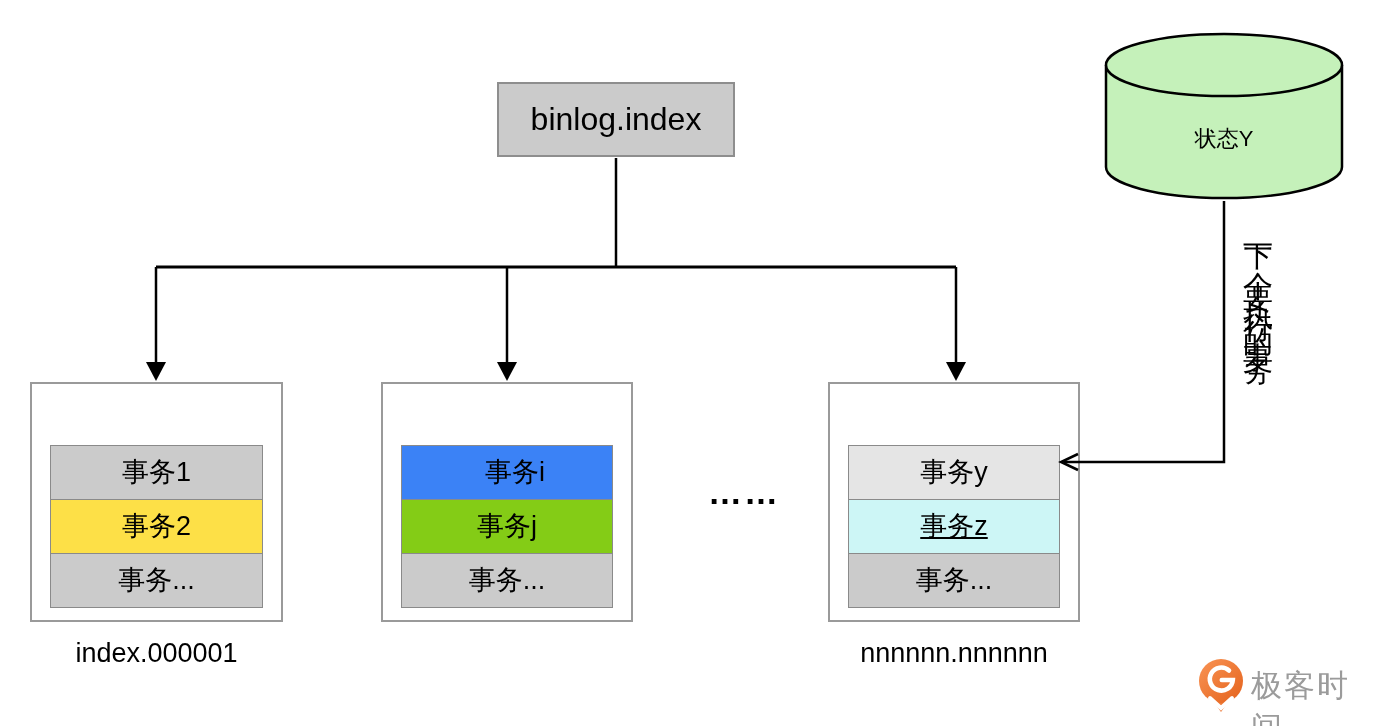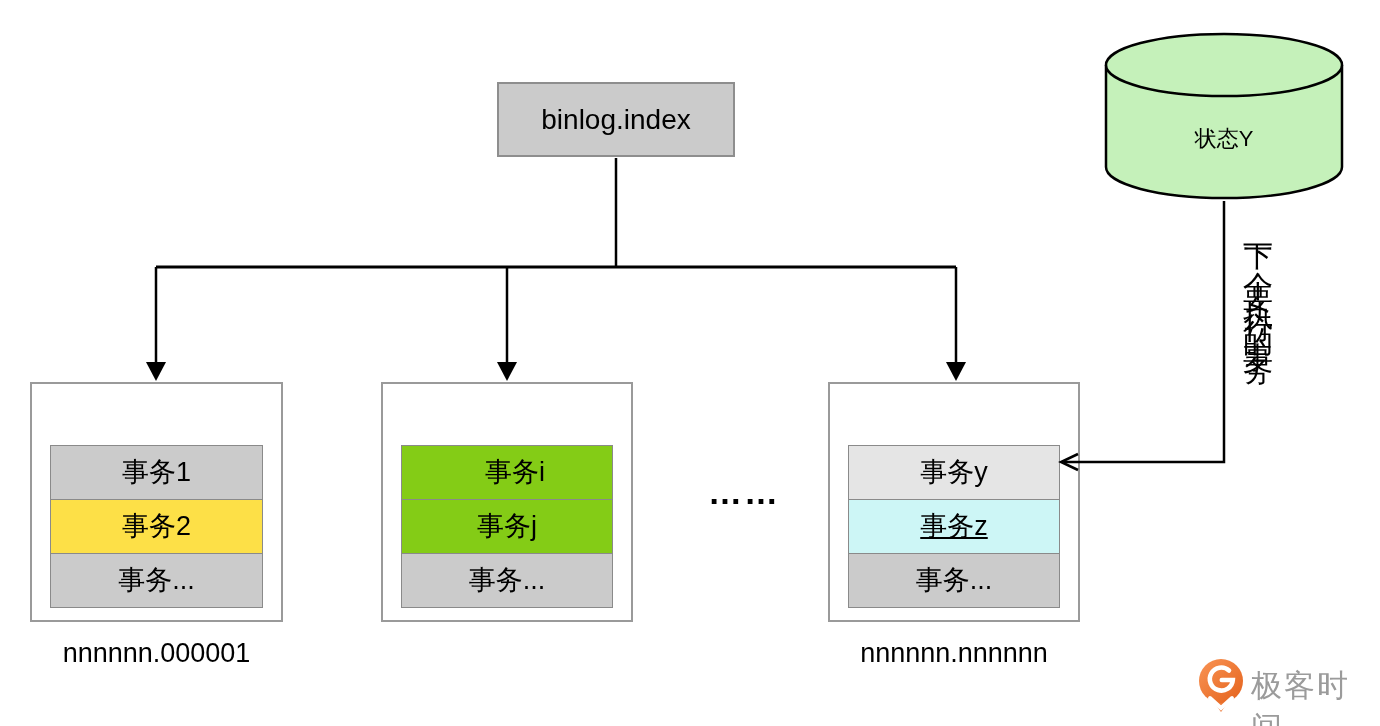--- a/index.html
+++ b/index.html
@@ -4,21 +4,21 @@
 <style>
   html,body{margin:0;padding:0;background:#fff;}
   body{font-family:"Liberation Sans", sans-serif; -webkit-font-smoothing:antialiased;}
   .page{position:relative;width:1380px;height:726px;background:#ffffff;overflow:hidden;}
 
   
   .index-box{
     position:absolute;left:497px;top:82px;width:238px;height:75px;
     background:#cbcbcb;border:2px solid #8e8e8e;box-sizing:border-box;
     display:flex;align-items:center;justify-content:center;
-    font-size:28px;color:#000;
+    font-size:32px;color:#000;
   }
 
   
   .file-box{
     position:absolute;top:382px;height:240px;
     background:#ffffff;border:2px solid #9a9a9a;box-sizing:border-box;
   }
   .file-box.b1{left:30px;width:253px;}
   .file-box.b2{left:381px;width:252px;}
   .file-box.b3{left:828px;width:252px;}
@@ -77,25 +77,25 @@
 
   <div class="index-box">binlog.index</div>
 
   <div class="file-box b1">
     <div class="rows">
       <div class="txn-row" style="background: rgb(203, 203, 203);">事务1</div>
       <div class="txn-row" style="background: #fde047;">事务2</div>
       <div class="txn-row" style="background: rgb(203, 203, 203);">事务...</div>
     </div>
   </div>
-  <div class="file-label l1">nnnnnn.000001</div>
+  <div class="file-label l1">index.000001</div>
 
   <div class="file-box b2">
     <div class="rows">
-      <div class="txn-row" style="background: #84cc16; padding-left: 16px;">事务i</div>
+      <div class="txn-row" style="background: #3b82f6; padding-left: 16px;">事务i</div>
       <div class="txn-row" style="background: #84cc16;">事务j</div>
       <div class="txn-row" style="background: rgb(203, 203, 203);">事务...</div>
     </div>
   </div>
 
   <div class="ellipsis">……</div>
 
   <div class="file-box b3">
     <div class="rows">
       <div class="txn-row" style="background: #e5e5e5;">事务y</div>

